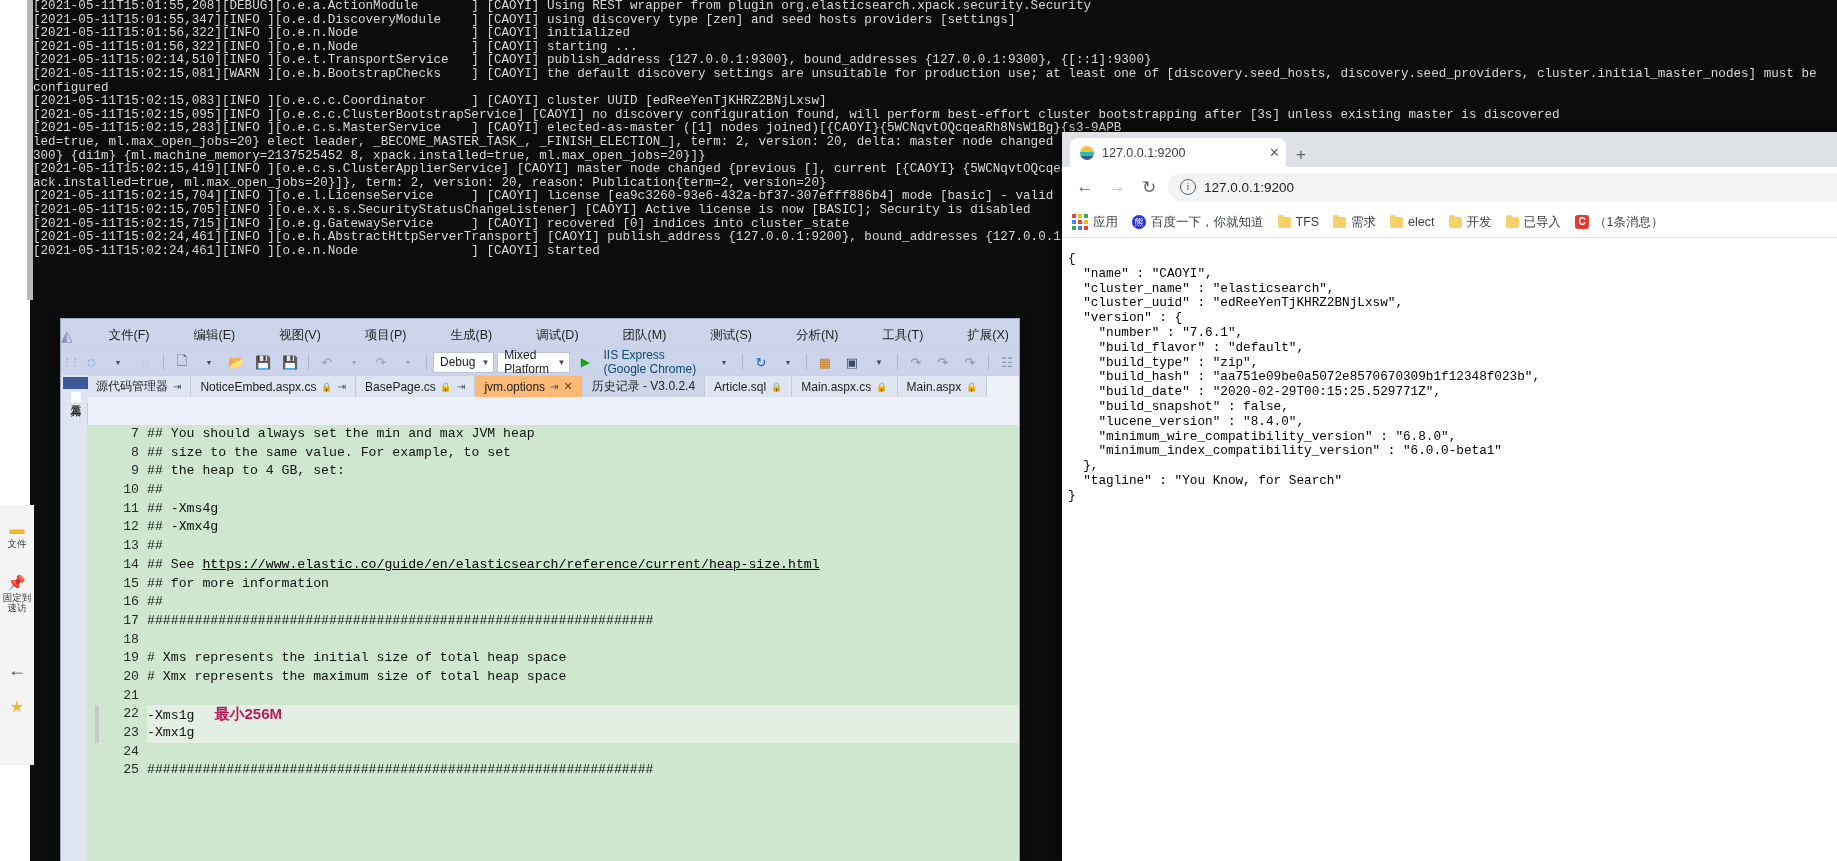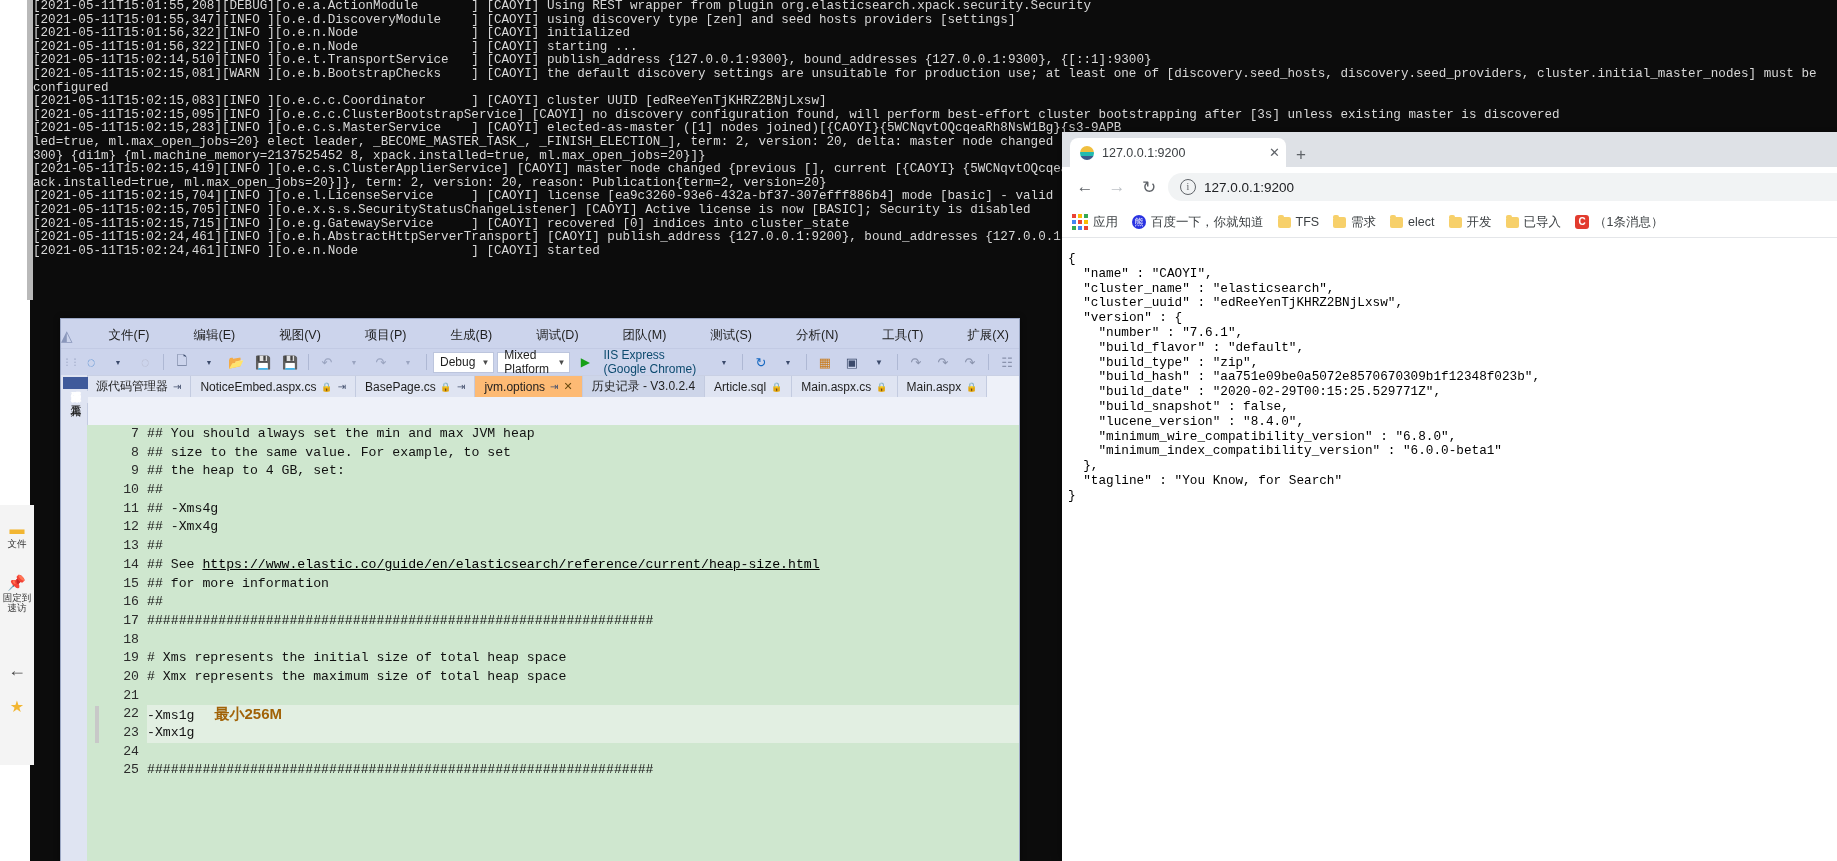--- a/index.html
+++ b/index.html
@@ -92,21 +92,21 @@
     position:absolute;left:26px;top:106px;width:932px;height:437px;background:#cfe7cf;
     font-family:"Liberation Mono","DejaVu Sans Mono",monospace;font-size:13.2px;
     line-height:18.7px;overflow:hidden;
   }
   .gutter{position:absolute;left:0;top:0;width:52px;height:100%;background:#cfe7cf;
     text-align:right;color:#2b2b2b;}
   .gutterchg{position:absolute;left:8px;width:4px;background:#c8c8c8;}
   .codearea{position:absolute;left:60px;top:0;right:0;white-space:pre;color:#111;}
   .code-line{height:18.7px;}
   .lnk{color:#000000;text-decoration:underline;}
-  .annot{color:#a16207;font-family:"Liberation Sans",sans-serif;font-size:15px;font-weight:bold;}
+  .annot{color:#be185d;font-family:"Liberation Sans",sans-serif;font-size:15px;font-weight:bold;}
 
   
   #chrome{
     position:absolute;left:1018px;top:132px;width:819px;height:729px;
     background:#fff;box-shadow:-2px -2px 8px rgba(0,0,0,.35);overflow:hidden;margin-left:44px;
   }
   #chrome .tabstrip{height:35px;background:#dee1e6;display:flex;align-items:flex-end;}
   #chrome .ctab{
     margin-left:8px;height:29px;width:200px;background:#fff;border-radius:8px 8px 0 0;
     display:flex;align-items:center;padding:0 6px 0 10px;gap:8px;font-size:12.5px;color:#3c4043;

